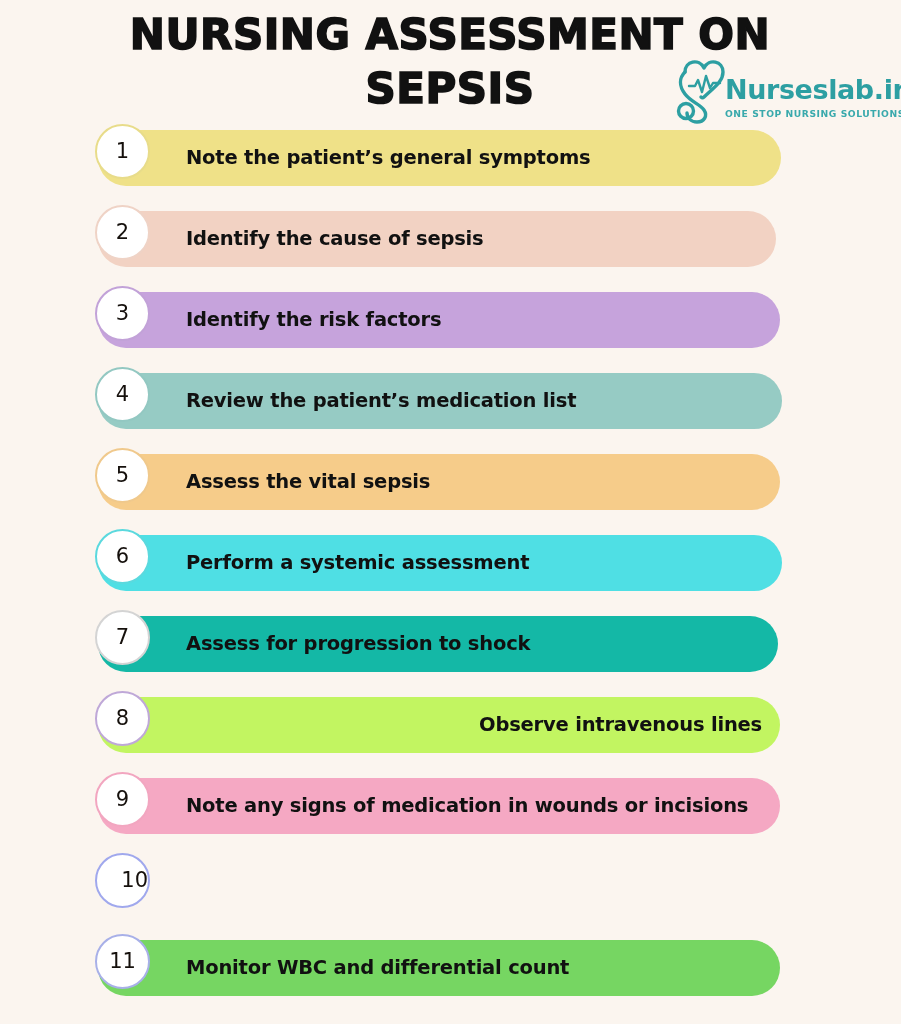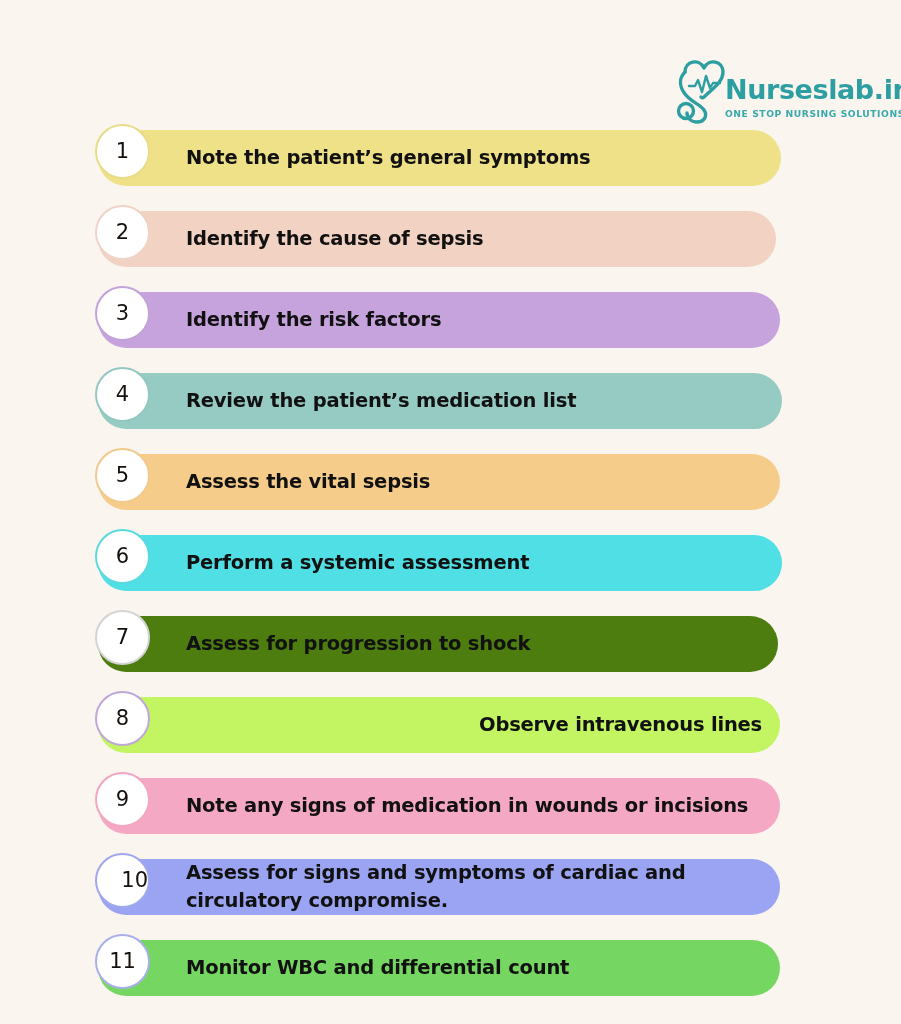--- a/index.html
+++ b/index.html
@@ -129,20 +129,21 @@
     font-weight: normal;
     font-size: 21px;
     color: #15100C;
     line-height: 1;
   }
 </style>
 </head>
 <body>
 
 <div class="header">
+  <div class="title">NURSING ASSESSMENT ON SEPSIS</div>
 
   <div class="logo">
     <div class="logo-mark">
       <svg viewBox="0 0 62 72" width="62" height="72" xmlns="http://www.w3.org/2000/svg">
         <g fill="none" stroke="#2D9FA2" stroke-width="3.4" stroke-linecap="round" stroke-linejoin="round">
           <path d="M12 20 C12 9, 26 6, 31 16 C36 6, 50 9, 50 20 C50 30, 40 36, 31 45 C30 46, 29 46, 28 45"></path>
           <path d="M12 20 C6 26, 6 34, 12 42 C18 50, 27 52, 31 58 C35 64, 31 70, 24 70 C18 70, 14 66, 14 61"></path>
           <circle cx="13" cy="59" r="7.5"></circle>
         </g>
         <polyline points="16,34 22,34 25,28 29,40 33,24 37,36 40,31 47,31" fill="none" stroke="#2D9FA2" stroke-width="2.4" stroke-linecap="round" stroke-linejoin="round"></polyline>
@@ -198,21 +199,21 @@
     </div>
     <div class="row">
       <div class="bar" style="background: rgb(79, 223, 228); width: 684px;">
         <div class="bar-label">Perform a systemic assessment</div>
       </div>
       <div class="num-circle" style="border-color: rgb(91, 217, 222);">
         <span class="num-text">6</span>
       </div>
     </div>
     <div class="row">
-      <div class="bar" style="background: #4d7c0f; width: 680px;">
+      <div class="bar" style="background: #14b8a6; width: 680px;">
         <div class="bar-label">Assess for progression to shock</div>
       </div>
       <div class="num-circle" style="border-color: rgb(212, 212, 212);">
         <span class="num-text">7</span>
       </div>
     </div>
     <div class="row">
       <div class="bar" style="background: rgb(194, 245, 97); width: 682px; justify-content: flex-end;">
         <div class="bar-label">Observe intravenous lines</div>
       </div>
@@ -222,24 +223,20 @@
     </div>
     <div class="row">
       <div class="bar" style="background: rgb(245, 168, 195); width: 682px;">
         <div class="bar-label">Note any signs of medication in wounds or incisions</div>
       </div>
       <div class="num-circle" style="border-color: rgb(242, 166, 192);">
         <span class="num-text">9</span>
       </div>
     </div>
     <div class="row">
-      <div class="bar" style="background: rgb(155, 164, 242); width: 682px;">
-        <div class="bar-label">Assess for signs and symptoms of cardiac and
-circulatory compromise.</div>
-      </div>
       <div class="num-circle" style="border-color: rgb(160, 168, 237); justify-content: flex-end;">
         <span class="num-text">10</span>
       </div>
     </div>
     <div class="row">
       <div class="bar" style="background: rgb(118, 214, 98); width: 682px;">
         <div class="bar-label">Monitor WBC and differential count</div>
       </div>
       <div class="num-circle" style="border-color: rgb(168, 176, 232);">
         <span class="num-text">11</span>

